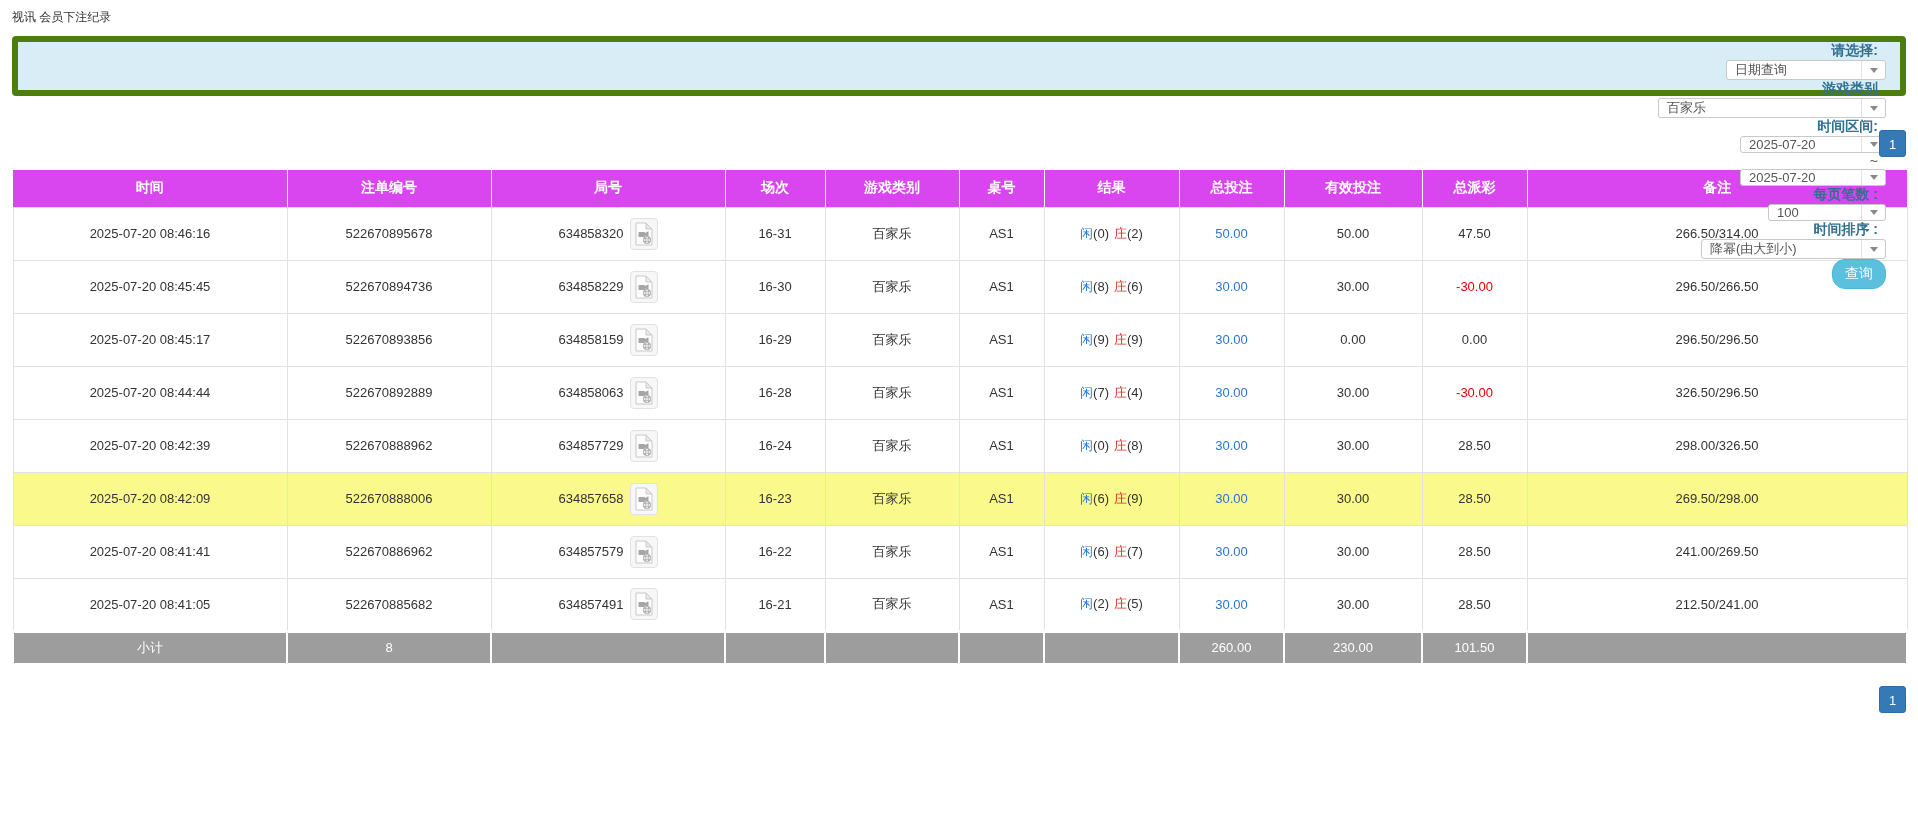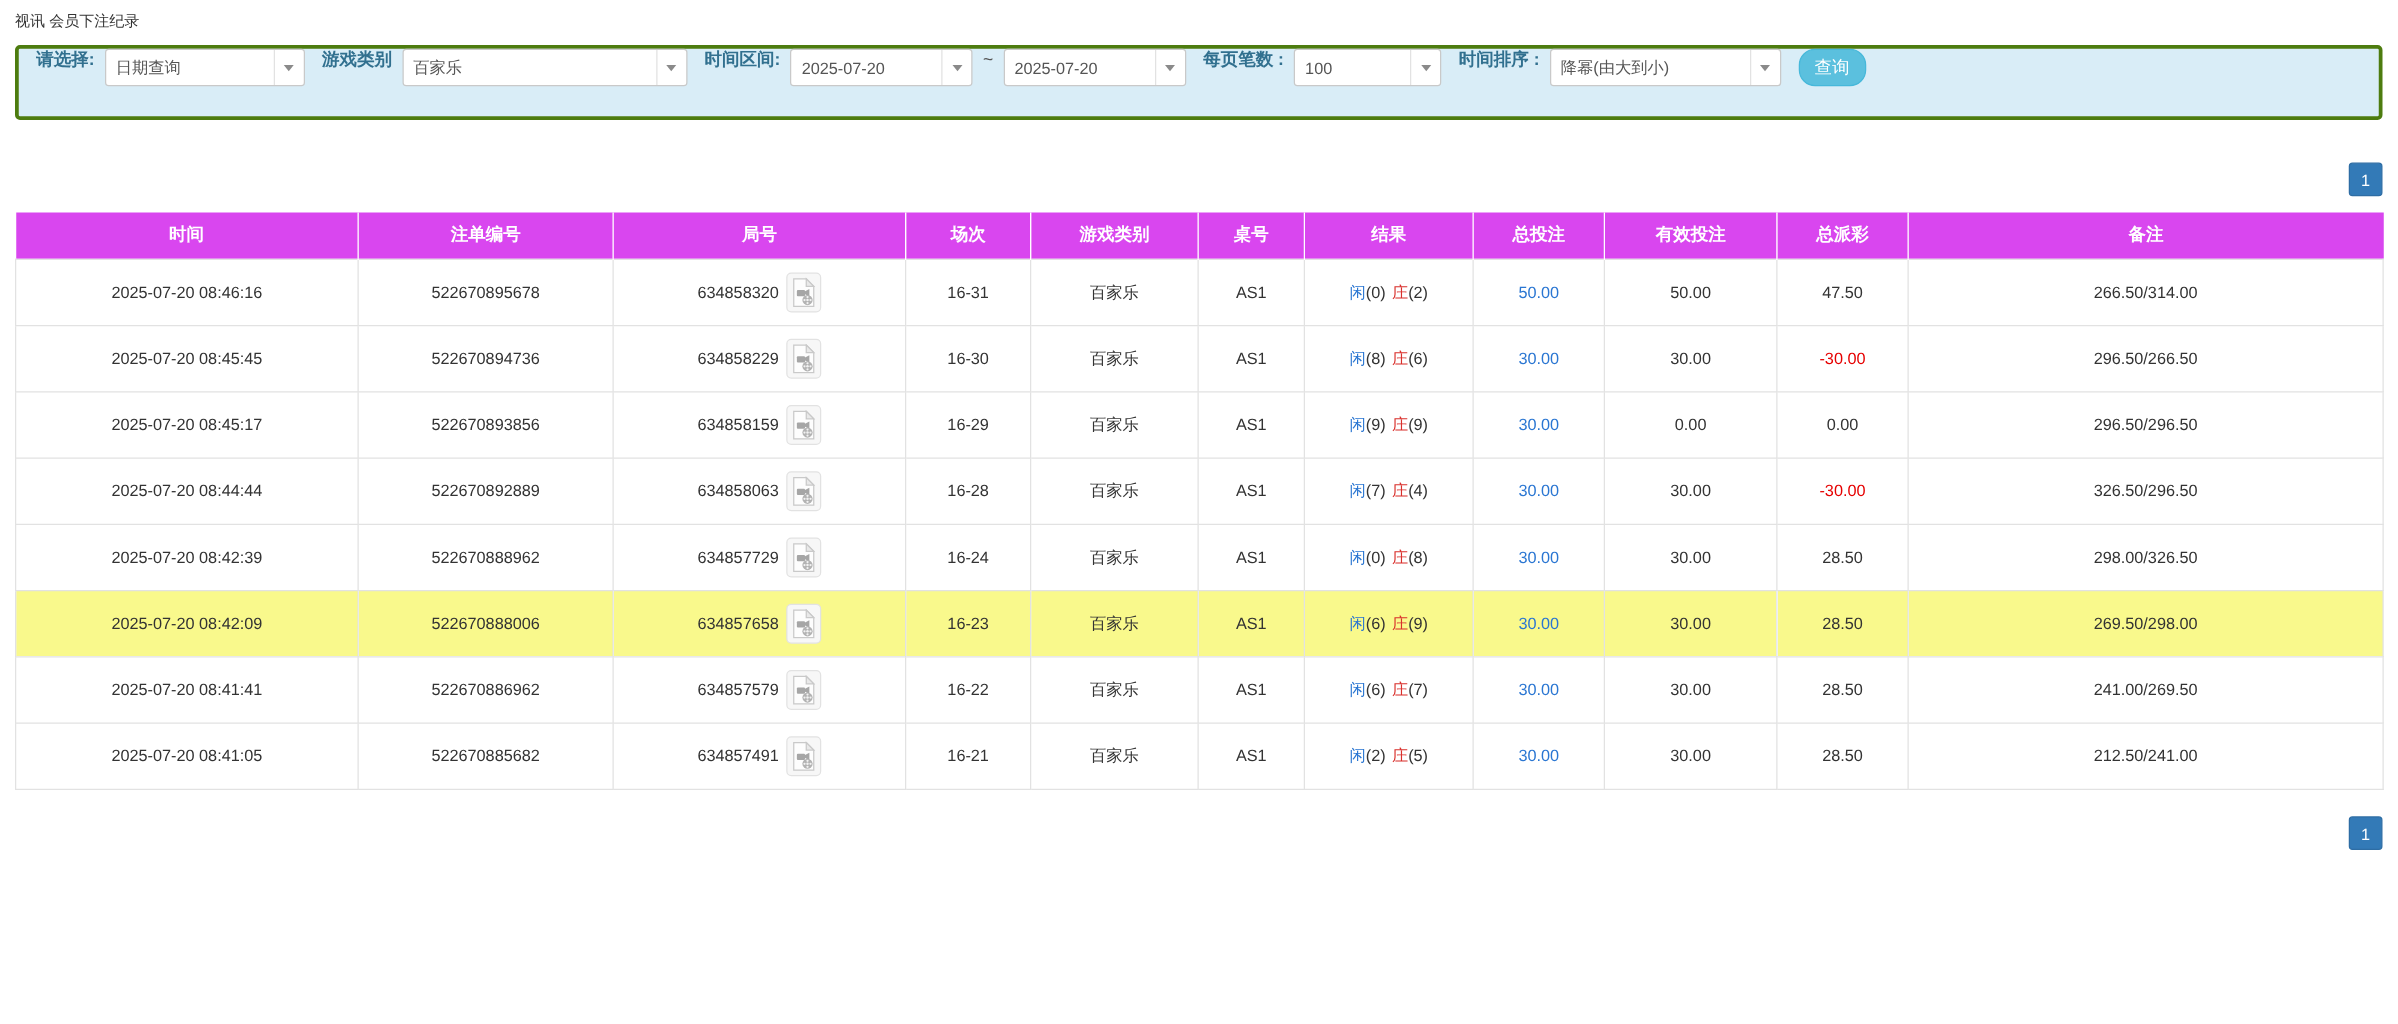--- a/index.html
+++ b/index.html
@@ -8,22 +8,22 @@
     width:1918px; height:819px; overflow:hidden; background:#fff;
     font-family:"Liberation Sans","DejaVu Sans",sans-serif; color:#333;
   }
   .page { padding:0 12px; }
 
   
   .page-title { font-size:12px; font-weight:500; color:#333; padding:9px 0 10px 0; margin:0; }
 
   
   .filter-panel {
-    height:60px; background:#d9edf7; border:3px solid #4d7c0f; border-radius:4px;
-    display:flex; align-items:flex-start; padding:0 14px; white-space:nowrap;
+    height:60px; background:#d9edf7; border:6px solid #4d7c0f; border-radius:4px;
+    display:flex; align-items:flex-end; padding:0 14px; white-space:nowrap;flex-direction:column;
   }
   .f-label { font-weight:bold; color:#31708f; font-size:14px; margin:0 8px 0 14px; }
   .f-label.first { margin-left:0; }
   .tilde { color:#555; font-size:14px; margin:0 8px; }
   .combo {
     display:flex; align-items:stretch; height:30px; background:#fff;
     border:1px solid #c9c9c9; border-radius:3px;gap:28px;
   }
   .combo-text { flex:1; display:flex; align-items:center; padding:0 8px; font-size:13px; color:#555; overflow:hidden; }
   .combo-arrow { width:24px; display:flex; align-items:center; justify-content:center; border-left:1px solid #e2e2e2; }
@@ -433,20 +433,33 @@
     <td>
       <span class="res-player"><span class="lbl">闲</span><span class="val">(2)</span></span><span class="res-banker"><span class="lbl">庄</span><span class="val">(5)</span></span>
     </td>
     <td><a class="bet-link">30.00</a></td>
     <td>30.00</td>
     <td>28.50</td>
     <td>212.50/241.00</td>
   </tr>
       </tbody>
     <tfoot>
+      <tr>
+        <td>小计</td>
+        <td>8</td>
+        <td></td>
+          <td></td>
+          <td></td>
+        <td></td>
+          <td></td>
+        <td>260.00</td>
+        <td>230.00</td>
+        <td>101.50</td>
+        <td></td>
+      </tr>
     </tfoot>
   </table>
 
   <div class="pager-bottom">
     <button class="page-btn">1</button>
   </div>
 
 </div>
 
 </body></html>

